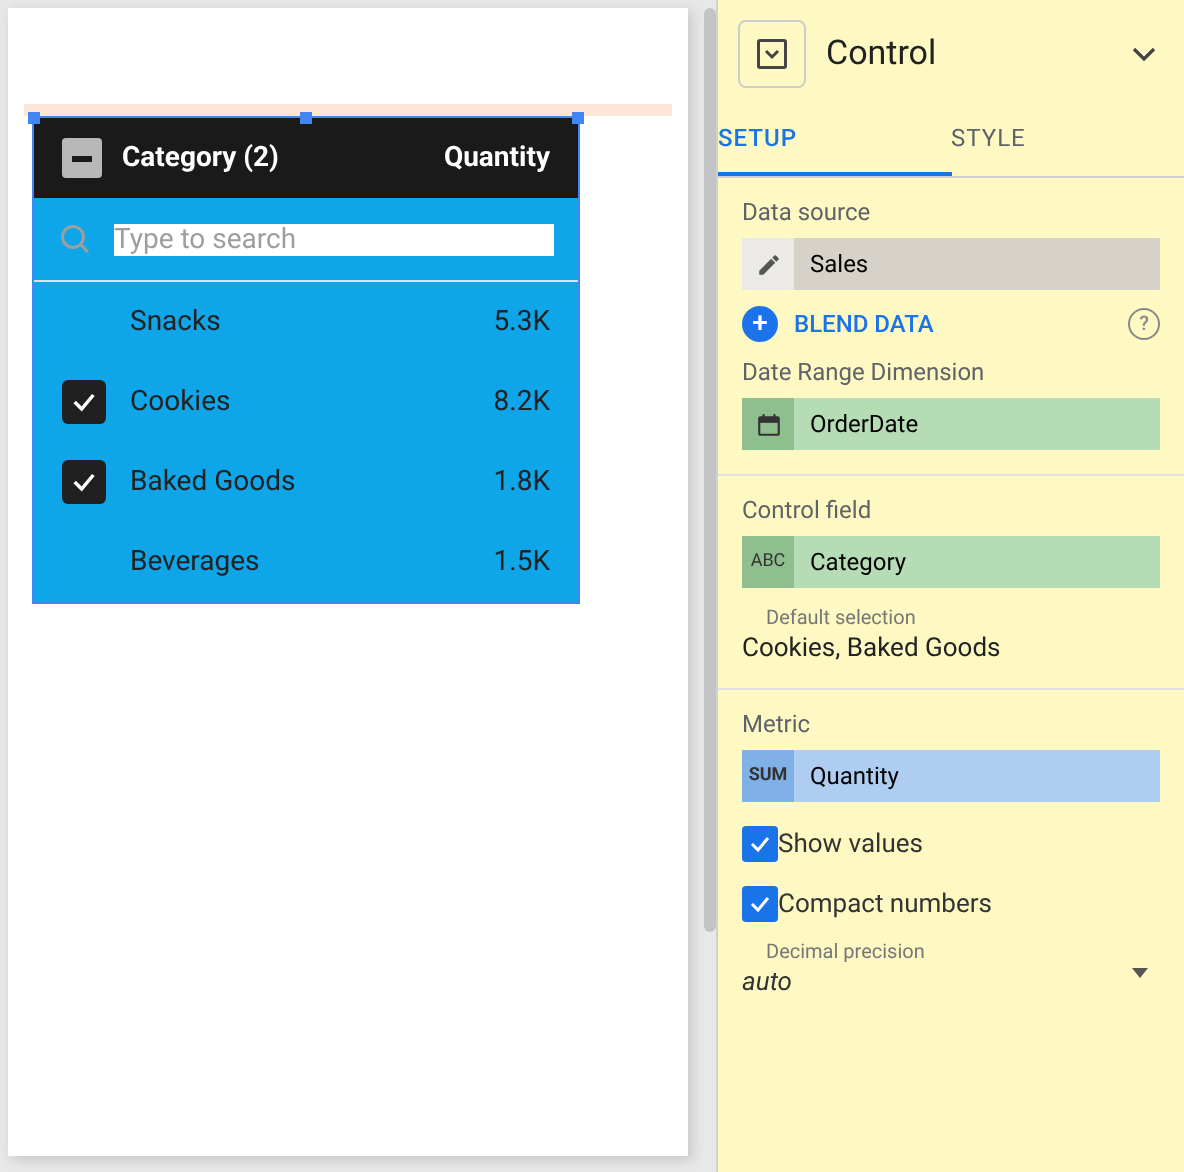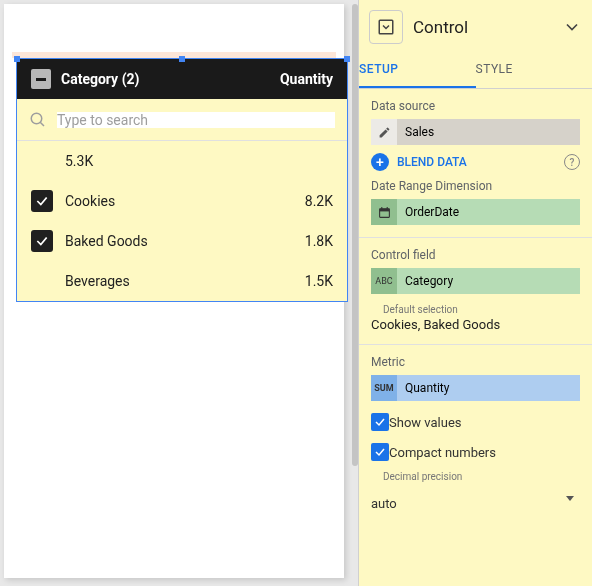--- a/index.html
+++ b/index.html
@@ -2,21 +2,21 @@
 <html><head>
 <meta charset="utf-8">
 <style>
   * { box-sizing: border-box; margin: 0; padding: 0; font-family: Roboto, Arial, sans-serif; }
   body { width: 592px; height: 586px; background: #e8e8e8; display: flex; overflow: hidden; }
   
   
   .canvas { width: 340px; background: #fff; box-shadow: 2px 2px 6px rgba(0,0,0,0.15); margin: 4px 8px 8px 4px; position: relative; padding-top: 48px; }
   .highlight-band { position: absolute; top: 48px; left: 8px; right: 8px; height: 6px; background: #fde6d8; }
   
-  .control-widget { position: absolute; top: 54px; left: 12px; width: 332px; border: 1px solid #4285f4; background: #fef9c3; }
+  .control-widget { position: absolute; top: 54px; left: 12px; width: 274px; border: 1px solid #4285f4; background: #0ea5e9; }
   .sel-handle { position: absolute; width: 6px; height: 6px; background: #4285f4; }
   .h-tl { top:-3px; left:-3px; } .h-tm { top:-3px; left:50%; margin-left:-3px; } .h-tr { top:-3px; right:-3px; }
   
   .cw-header { background: #1a1a1a; color: #fff; display: flex; align-items: center; padding: 0 14px; height: 40px; font-weight: 700; font-size: 14px; }
   .cw-header .spacer { flex: 1; }
   .cb-icon { width: 20px; height: 20px; background: #b8b8b8; border-radius: 2px; display: flex; align-items: center; justify-content: center; margin-right: 10px; }
   .cb-icon .dash { width: 10px; height: 3px; background: #1a1a1a; }
   
   .cw-search { display: flex; align-items: center; height: 42px; padding: 0 12px; border-bottom: 1px solid #e0e0e0; }
   .cw-search .sicon { color: #9e9e9e; margin-right: 10px; }
@@ -62,21 +62,21 @@
   .chip-abc { font-size: 9px; font-weight: 400; color: #333; }
   
   .chip-met .chip-icon { background: #7fb1e8; font-size:9px; font-weight:700; color:#333; }
   .chip-met .chip-text { background: #aecdf0; flex:1; padding:0 8px; line-height:26px; }
   
   .default-val { font-size: 13px; color: #222; margin-top: 2px; }
   
   .checkline { display: flex; align-items: center; gap: 0; margin-top: 12px; font-size: 13px; color: #333; }
   .checkline .cbx { width: 18px; height: 18px; background: #1a73e8; border-radius: 2px; display:flex; align-items:center; justify-content:center; color:#fff; }
   
-  .precision { font-size: 13px; color: #333; display:flex; justify-content:space-between; padding-right:6px; margin-top:14px; }
+  .precision { font-size: 13px; color: #333; display:flex; justify-content:space-between; padding-right:6px; margin-top:2px;font-style:italic; }
   .caret-down { width:0; height:0; border-left:4px solid transparent; border-right:4px solid transparent; border-top:5px solid #555; }
   
   svg { display:block; }
 </style>
 </head>
 <body>
 
 <div class="canvas">
   <div class="highlight-band"></div>
   <div class="control-widget">
@@ -99,20 +99,21 @@
             <circle cx="10" cy="10" r="7"></circle>
             <line x1="20" y1="20" x2="15" y2="15"></line>
           </svg>
       </span>
       <input type="text" placeholder="Type to search" style="">
     </div>
 
     <div id="rows-container">
         <div class="cw-row">
           <div class="cw-check off"></div>
+          <span class="lbl">Snacks</span>
           <span class="val">5.3K</span>
         </div>
         <div class="cw-row">
           <div class="cw-check on">
             <svg width="14" height="14" viewBox="0 0 24 24" fill="none" stroke="#fff" stroke-width="3">
               <polyline points="4,12 10,18 20,6"></polyline>
             </svg>
           </div>
           <span class="lbl">Cookies</span>
           <span class="val">8.2K</span>

